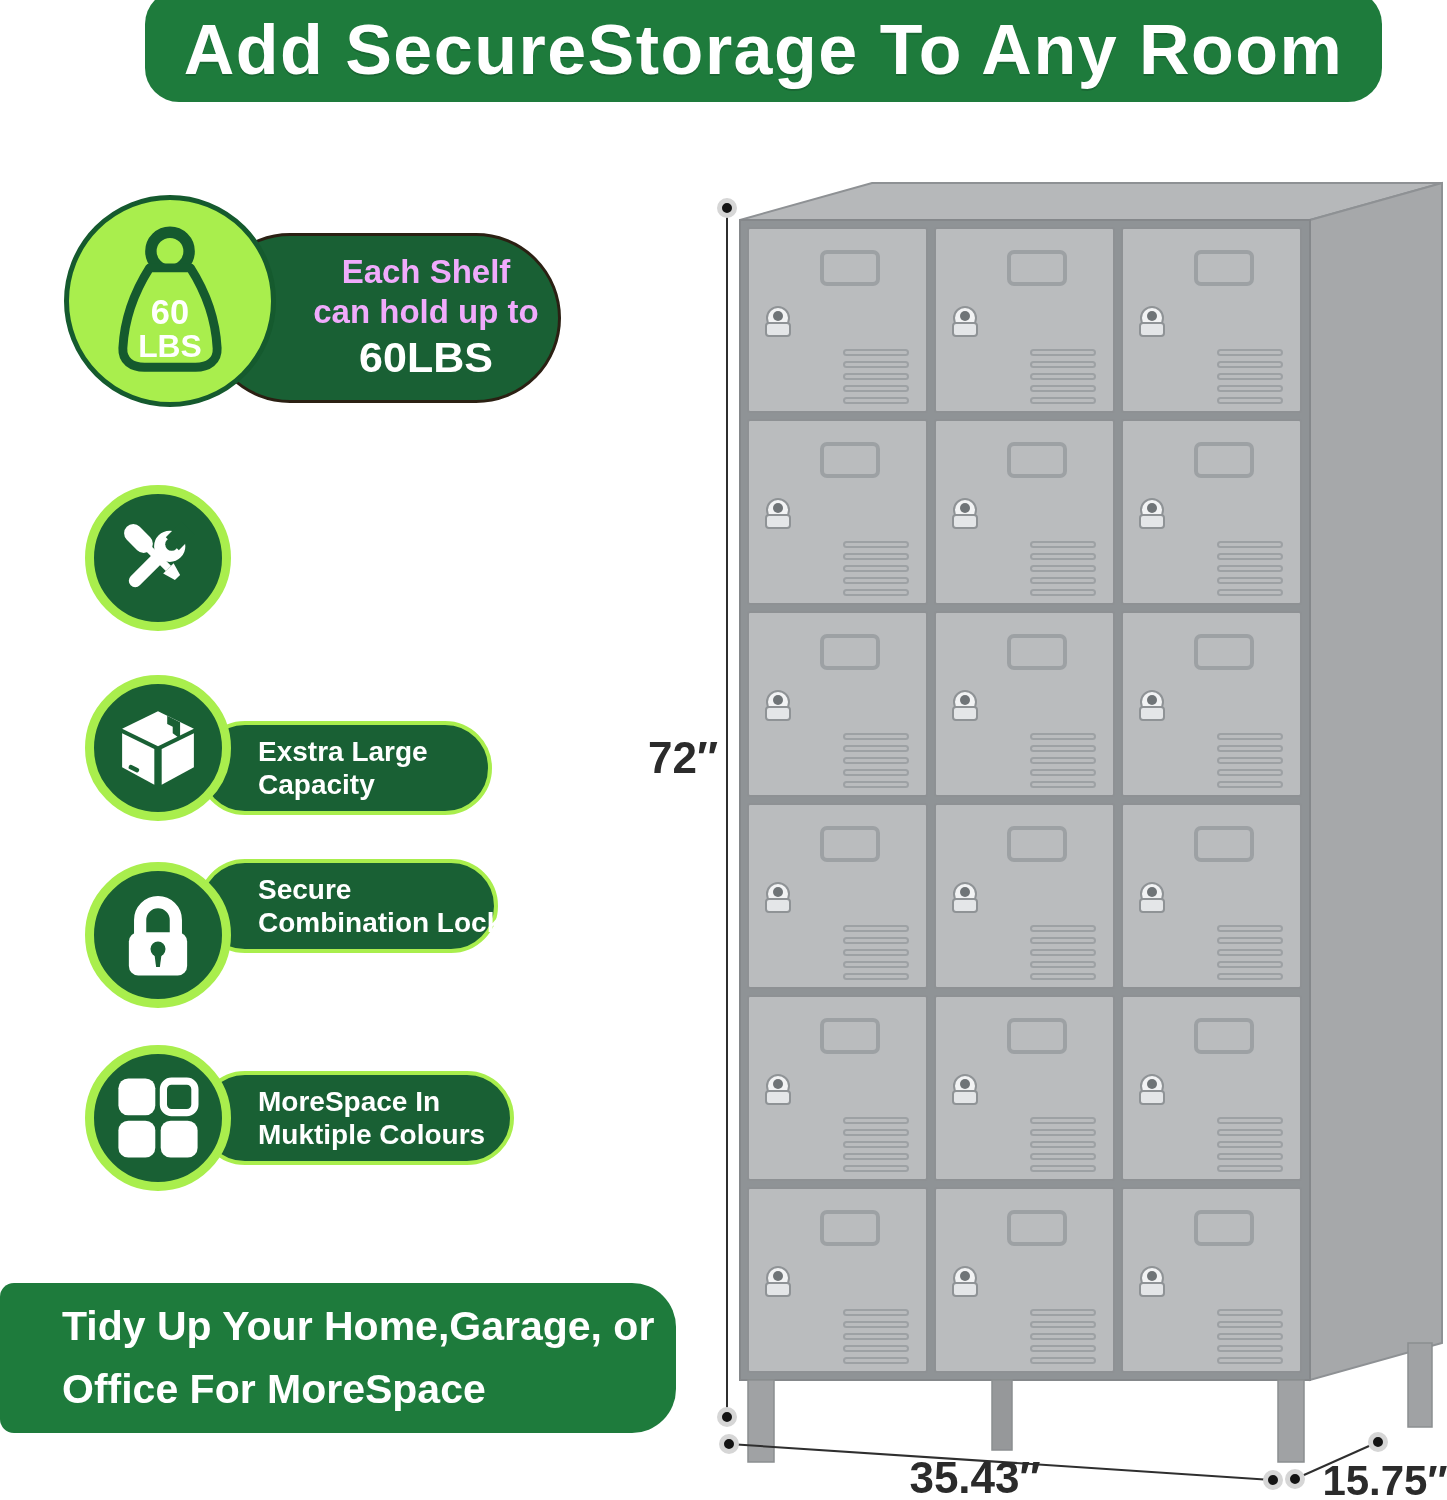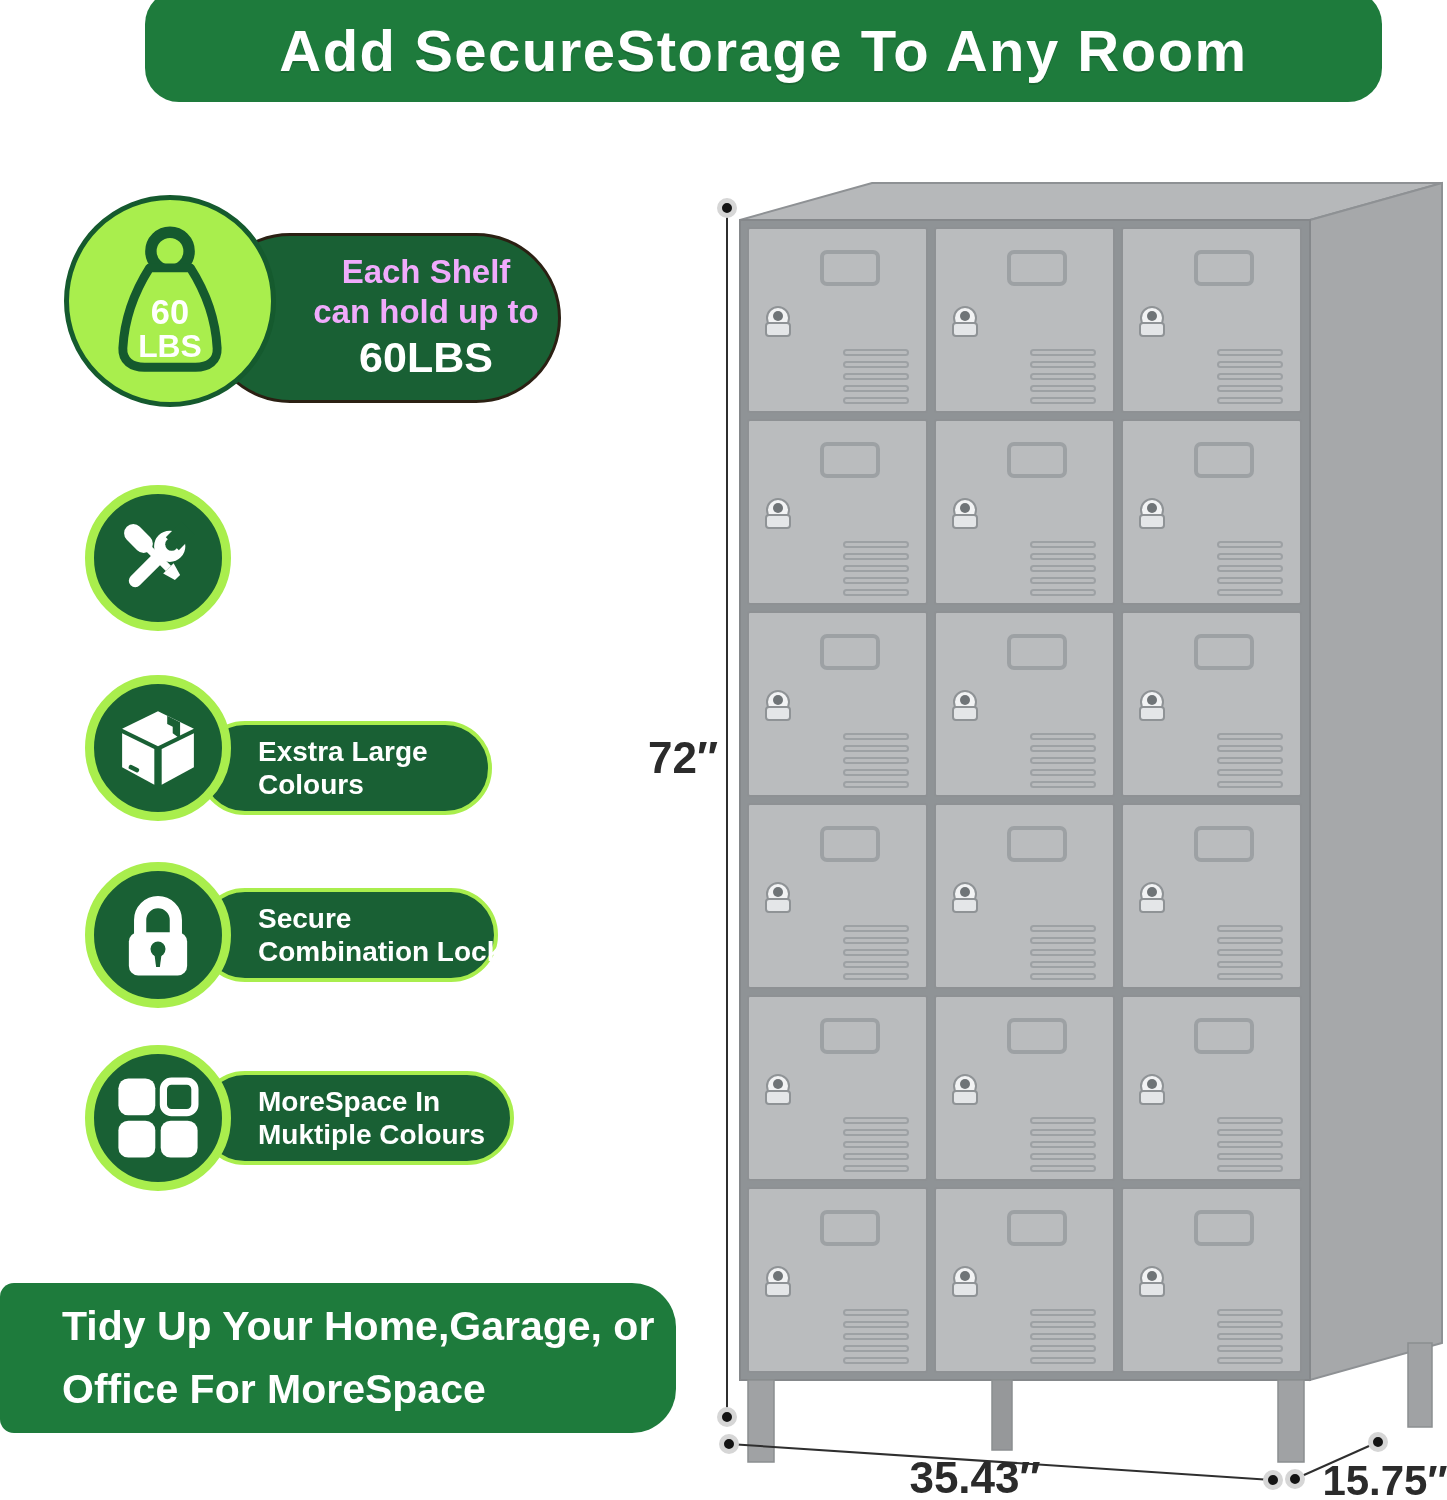--- a/index.html
+++ b/index.html
@@ -10,21 +10,21 @@
   }
   svg { overflow:visible; display:block; }
 
   
   .banner {
     position:absolute; left:145px; top:-10px; width:1237px; height:112px;
     background:#1e7b3c; border-radius:34px;
     display:flex; align-items:center; justify-content:center;
   }
   .banner-title {
-    color:#ffffff; font-size:58px; font-weight:700; letter-spacing:1.5px;
+    color:#ffffff; font-size:70px; font-weight:700; letter-spacing:1.5px;
     padding-top:8px; text-shadow:0 2px 0 rgba(0,0,0,0.15); white-space:nowrap;
   }
 
   
   .cap-pill {
     position:absolute; left:205px; top:233px; width:356px; height:170px;
     background:#196034; border:3px solid #2b2013; border-radius:90px;
     display:flex; flex-direction:column; align-items:center; justify-content:center;
     padding-left:86px; z-index:1;
   }
@@ -44,21 +44,21 @@
   }
   .feat-pill {
     position:absolute; left:198px; height:94px;
     background:#196034; border:4px solid #a9ee4d; border-radius:48px;
     display:flex; flex-direction:column; justify-content:center;
     padding-left:56px; z-index:1;
   }
   .feat-line { color:#fff; font-weight:700; font-size:28px; line-height:1.18; white-space:nowrap; }
   .c1 { top:485px; }  .p1 { top:511px; width:290px; }
   .c2 { top:675px; }  .p2 { top:721px; width:294px; }
-  .c3 { top:862px; }  .p3 { top:888px; width:300px; }
+  .c3 { top:862px; }  .p3 { top:859px; width:300px; }
   .c4 { top:1045px; } .p4 { top:1071px; width:316px; }
 
   
   .footer {
     position:absolute; left:0; top:1283px; width:676px; height:150px;
     background:#1e7b3c; border-radius:14px 44px 44px 14px;
     display:flex; flex-direction:column; justify-content:center; gap:16px;
     padding-left:62px;
   }
   .footer-line { color:#fff; font-weight:700; font-size:41px; white-space:nowrap; }
@@ -101,21 +101,21 @@
         <rect x="8" y="43" width="50" height="14" rx="7" fill="#fff"></rect>
         <circle cx="68" cy="50" r="17" fill="#fff"></circle>
         <rect x="72" y="40" width="24" height="20" fill="#196034"></rect>
         <circle cx="71" cy="50" r="7" fill="#196034"></circle>
       </g>
     </svg>
   </div>
 
   <div class="feat-pill p2">
     <div class="feat-line">Exstra Large</div>
-    <div class="feat-line">Colours</div>
+    <div class="feat-line">Capacity</div>
   </div>
   <div class="feat-circle c2">
     <svg width="92" height="92" viewBox="0 0 100 100">
       <polygon points="50,10 89,29 50,48 11,29" fill="#fff"></polygon>
       <polygon points="11,34 46,51 46,90 11,71" fill="#fff"></polygon>
       <polygon points="54,51 89,34 89,71 54,90" fill="#fff"></polygon>
       <polygon points="60,15 74,22 74,40 66,34 66,27 60,24" fill="#196034"></polygon>
       <rect x="18" y="70" width="12" height="5" rx="2" fill="#196034" transform="rotate(26 24 72)"></rect>
     </svg>
   </div>

